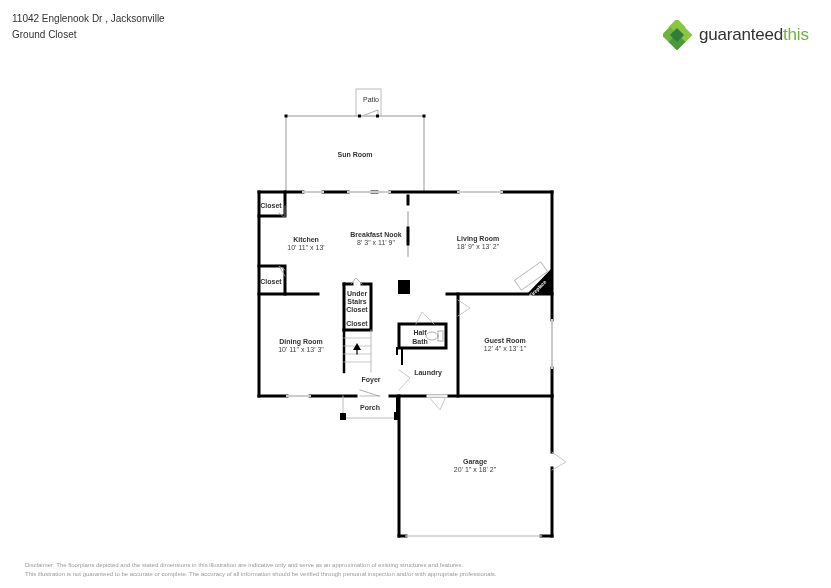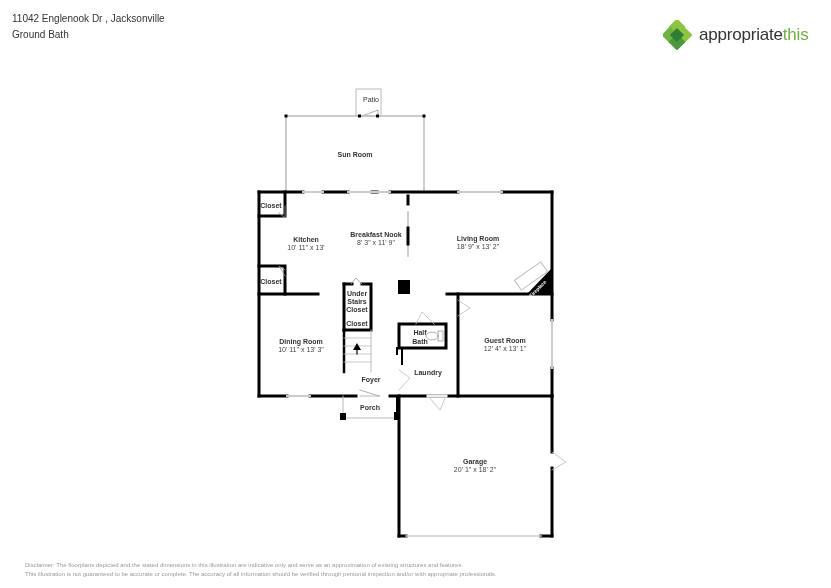--- a/index.html
+++ b/index.html
@@ -11,32 +11,32 @@
     .logo-text .b { color: #6fb33f; }
     .disc { position: absolute; left: 25px; font-size: 6px; color: #9a9a9a; }
     svg.plan { position: absolute; left: 0; top: 0; }
     .rl { font-family: "Liberation Sans", sans-serif; font-size: 7px; font-weight: bold; fill: #333; }
     .rd { font-family: "Liberation Sans", sans-serif; font-size: 7px; fill: #444; }
   </style>
 </head>
 <body>
 
 <div class="hdr" style="top:13px;text-align:center;">11042 Englenook Dr , Jacksonville</div>
-<div class="hdr" style="top:29px;">Ground Bath</div>
+<div class="hdr" style="top:29px;">Ground Closet</div>
 
 <div class="logo">
   <svg width="30" height="30" viewBox="0 0 30 30">
     <rect x="8" y="1" width="12" height="12" transform="rotate(45 14 7)" fill="#8cc63f"></rect>
     <rect x="1" y="9" width="12" height="12" transform="rotate(45 7 15)" fill="#6fb33f"></rect>
     <rect x="15" y="9" width="12" height="12" transform="rotate(45 21 15)" fill="#8cc63f"></rect>
     <rect x="8" y="16" width="12" height="12" transform="rotate(45 14 22)" fill="#4a9a3a"></rect>
     <rect x="9" y="10" width="10" height="10" transform="rotate(45 14 15)" fill="#2e7d3a"></rect>
   </svg>
   <div class="logo-text">
-    <span class="a">appropriate</span><span class="b">this</span>
+    <span class="a">guaranteed</span><span class="b">this</span>
   </div>
 </div>
 
 <svg class="plan" width="831" height="588" viewBox="0 0 831 588">
   <g stroke="#000" fill="none" stroke-linecap="square">
 
     <rect x="356" y="89" width="25" height="27" stroke="#bbb" stroke-width="1"></rect>
     <path d="M362 116 L378 110 L378 116" stroke="#999" stroke-width="0.8"></path>
 
     <path d="M286 116 L424 116" stroke="#bbb" stroke-width="1.5"></path>

